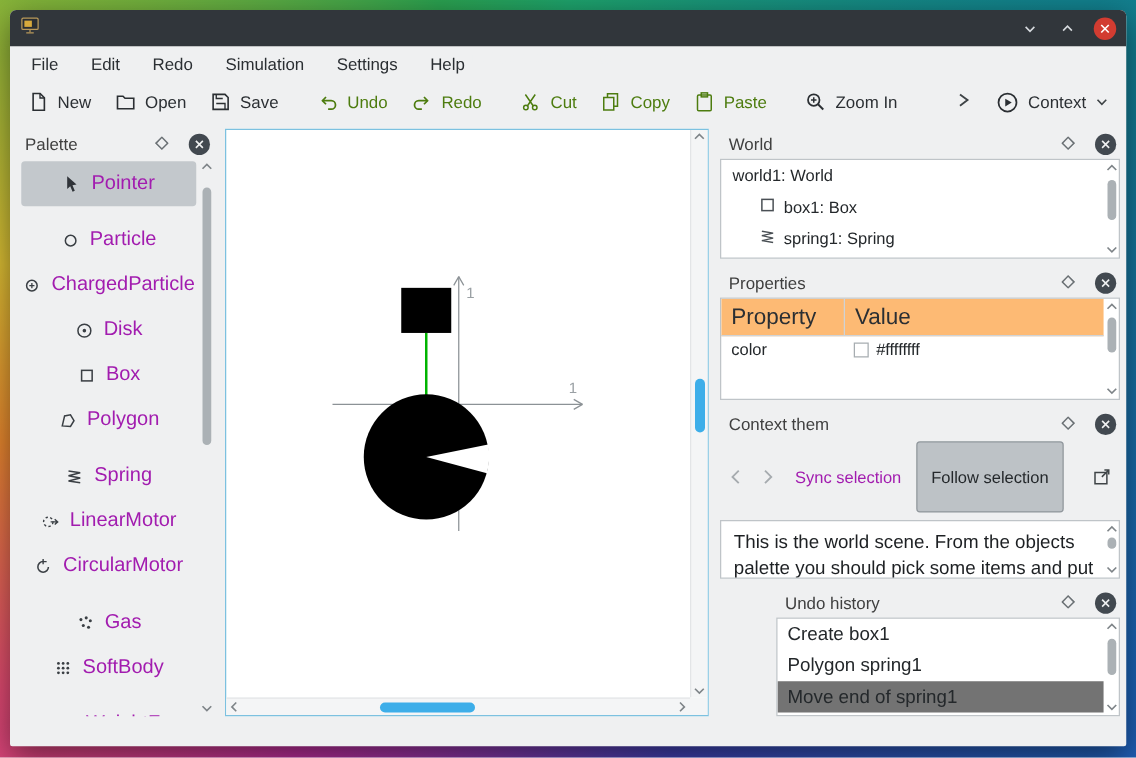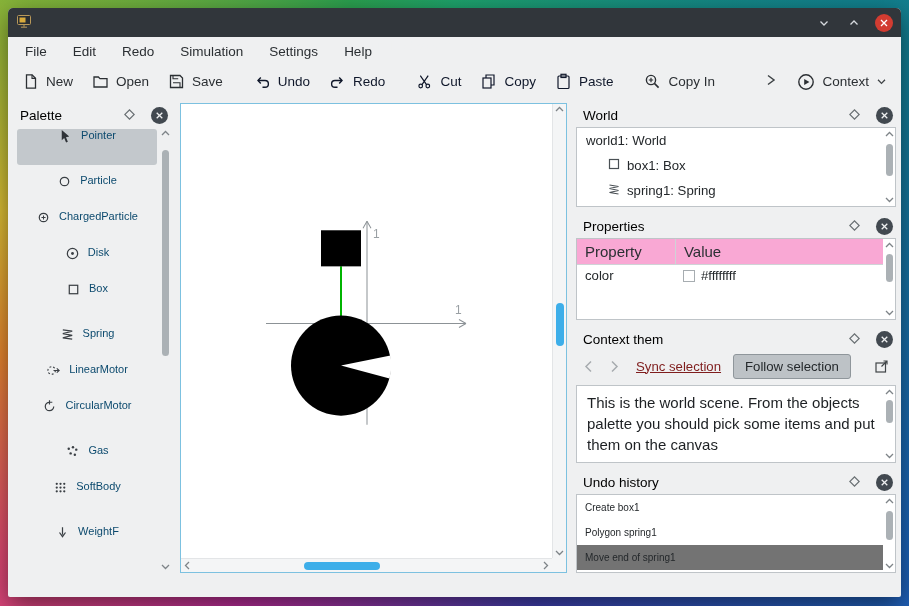--- a/index.html
+++ b/index.html
@@ -24,34 +24,34 @@
   .tb-controls { margin-left:auto; display:flex; align-items:center; gap:12px; z-index:2; }
   .tb-btn { width:18px; height:18px; display:flex; align-items:center; justify-content:center; }
   .tb-close { width:18px; height:18px; border-radius:50%; background:#d23c31; display:flex; align-items:center; justify-content:center; }
   
   .menubar { flex:0 0 29px; display:flex; align-items:center; gap:26px; padding:0 17px; font-size:13.5px; color:#2b2f33; }
   .menu-item { cursor:default; }
   
   .toolbar { flex:0 0 37px; display:flex; align-items:center; gap:19px; padding:0 14px 6px 14px; font-size:13.5px; }
   .tbtn { display:flex; align-items:center; gap:7px; color:#2b2f33; }
   .tbtn svg { display:block; }
-  .tbtn.disabled { color:#0f172a; }
+  .tbtn.disabled { color:#4d7c0f; }
   .gap-l { margin-left:12px; }
   .spacer { flex:1; }
   
   .main { flex:1; min-height:0; display:grid; grid-template-columns:158px 1fr 320px; gap:9px; padding:0 5px; }
   .statusbar { flex:0 0 24px; }
   .panel-col { display:flex; flex-direction:column; min-height:0; }
-  .panel-header { flex:0 0 24px; display:flex; align-items:center; gap:16px; padding:0 3px 0 7px; font-size:13.5px; color:#000000; }
+  .panel-header { flex:0 0 24px; display:flex; align-items:center; gap:16px; padding:0 3px 0 7px; font-size:13.5px; color:#404040; }
   .ph-spacer { flex:1; }
   .close-chip { width:17px; height:17px; border-radius:50%; background:#424950; display:flex; align-items:center; justify-content:center; }
   
   .pal-body { flex:1; min-height:0; display:flex; overflow:hidden; }
   .pal-list { flex:1; min-width:0; display:flex; flex-direction:column; padding:2px 2px 0 4px; overflow:hidden; }
-  .pal-item { flex:0 0 36px; display:flex; align-items:flex-start; justify-content:center; gap:8px; border-radius:3px; font-size:11px; color:#0c4a6e; }
+  .pal-item { flex:0 0 36px; display:flex; align-items:center; justify-content:center; gap:8px; border-radius:3px; font-size:16px; color:#a21caf; }
   .pal-item.selected { background:#c3c8cc; }
   .pal-item.group { margin-top:9px; }
   .pal-item svg { display:block; flex:0 0 auto; }
   
   .vscroll { flex:0 0 12px; display:flex; flex-direction:column; align-items:center; gap:3px; padding:3px 0; }
   .vscroll .track { flex:1; width:7px; position:relative; }
   .vscroll .thumb { position:absolute; left:0; width:7px; border-radius:3.5px; background:#abb1b5; }
   
   .canvas-wrap { background:#fff; border:1px solid #7cc1e0; min-height:0; display:grid; grid-template-columns:1fr 14px; grid-template-rows:1fr 14px; }
   .canvas-view { position:relative; overflow:hidden; }
@@ -62,42 +62,42 @@
   .cv-hscroll { border-top:1px solid #e3e5e7; display:flex; align-items:center; gap:2px; padding:0 3px; background:#f4f5f6; }
   .cv-hscroll .track { flex:1; height:8px; position:relative; }
   .cv-hscroll .thumb { position:absolute; top:0; height:8px; border-radius:4px; background:#3daee9; }
   .cv-corner { background:#f4f5f6; }
   
   .right-col { display:flex; flex-direction:column; gap:7px; min-height:0; }
   .section { display:flex; flex-direction:column; min-height:0; }
   .sec-world { flex:0 0 104px; }
   .sec-props { flex:0 0 106px; }
   .sec-context { flex:0 0 136px; }
-  .sec-undo { flex:1; }
+  .sec-undo { flex:1;margin-left:45px; }
   .content { flex:1; min-height:0; background:#fff; border:1px solid #bfc4c8; display:flex; overflow:hidden; }
   .content .body { flex:1; min-width:0; overflow:hidden; }
   
   .tree-row { height:25px; display:flex; align-items:center; gap:7px; padding:0 6px 0 9px; font-size:13.2px; color:#24282b; }
   .tree-row.child { padding-left:31px; }
   
-  .prop-head { display:grid; grid-template-columns:32% 68%; background:#f9a8d4; border-bottom:1px solid #cfd3d6; font-size:15px; color:#2b2f33; }
+  .prop-head { display:grid; grid-template-columns:32% 68%; background:#fdba74; border-bottom:1px solid #cfd3d6; font-size:18px; color:#2b2f33; }
   .prop-head > div { padding:4px 8px; }
   .prop-head > div + div { border-left:1px solid #cfd3d6; }
   .prop-row { display:grid; grid-template-columns:32% 68%; font-size:13.2px; color:#24282b; }
   .prop-row > div { padding:3px 8px; display:flex; align-items:center; gap:6px; }
   .swatch { width:12px; height:12px; background:#ffffff; border:1px solid #a7adb1; display:inline-block; }
   
   .ctx-toolbar { flex:0 0 34px; display:flex; align-items:center; gap:6px; padding:2px 4px 6px 2px; }
   .ctx-nav { width:20px; height:20px; display:flex; align-items:center; justify-content:center; }
-  .ctx-sync { color:#7f1d1d; font-size:13.2px; padding:0 6px;text-decoration:underline; }
-  .ctx-follow { background:#bdc2c6; border:1px solid #8f969b; border-radius:3px; padding:4px 11px; font-size:13.2px; color:#24282b; }
+  .ctx-sync { color:#a21caf; font-size:13.2px; padding:0 6px; }
+  .ctx-follow { background:#bdc2c6; border:1px solid #8f969b; border-radius:3px; padding:20px 11px; font-size:13.2px; color:#24282b; }
   .ctx-doc-btn { margin-left:auto; width:22px; height:22px; display:flex; align-items:center; justify-content:center; }
   .ctx-text { padding:6px 4px 0 10px; font-size:15px; line-height:1.4; color:#1d2023; }
   
-  .undo-row { height:25px; display:flex; align-items:center; padding:0 8px; font-size:10px; color:#24282b; }
+  .undo-row { height:25px; display:flex; align-items:center; padding:0 8px; font-size:15px; color:#24282b; }
   .undo-row.selected { background:#737373; }
 </style>
 </head>
 <body>
 
 <div class="window">
 
   <div class="titlebar">
     <span>
       <svg width="16" height="16" viewBox="0 0 16 16">
@@ -211,21 +211,21 @@
       <span>Paste</span>
     </div>
     <div class="tbtn gap-l">
       <span>
           <svg width="17" height="17" viewBox="0 0 17 17">
             <circle cx="7" cy="7" r="4.6" fill="none" stroke="currentColor" stroke-width="1.4"></circle>
             <path d="M10.4 10.4 L14.6 14.6" stroke="currentColor" stroke-width="1.6"></path>
             <path d="M7 4.8v4.4 M4.8 7h4.4" stroke="currentColor" stroke-width="1.2"></path>
           </svg>
         </span>
-      <span>Copy In</span>
+      <span>Zoom In</span>
     </div>
     <span class="spacer"></span>
     <span>
       <svg width="14" height="16" viewBox="0 0 14 16">
           <polyline points="4,3.5 10,8 4,12.5" fill="none" stroke="#3f4447" stroke-width="1.5"></polyline>
         </svg>
     </span>
     <div class="tbtn">
       <span>
           <svg width="18" height="18" viewBox="0 0 18 18">
@@ -293,20 +293,28 @@
               </span>
             <span>Disk</span>
           </div>
           <div class="pal-item">
             <span>
                 <svg width="15" height="15" viewBox="0 0 16 16">
                   <rect x="3.5" y="3.5" width="9" height="9" fill="none" stroke="#3a3f44" stroke-width="1.3"></rect>
                 </svg>
               </span>
             <span>Box</span>
+          </div>
+          <div class="pal-item">
+            <span>
+                <svg width="15" height="15" viewBox="0 0 16 16">
+                  <path d="M3 12.5 L5 4 L10 3 L13 8 L10 13 Z" fill="none" stroke="#3a3f44" stroke-width="1.3"></path>
+                </svg>
+              </span>
+            <span>Polygon</span>
           </div>
           <div class="pal-item group">
             <span>
                 <svg width="15" height="15" viewBox="0 0 16 16">
                   <polyline points="3,3 13,4.5 3,7 13,9 3,11.5 13,13" fill="none" stroke="#3a3f44" stroke-width="1.3"></polyline>
                 </svg>
               </span>
             <span>Spring</span>
           </div>
           <div class="pal-item">

